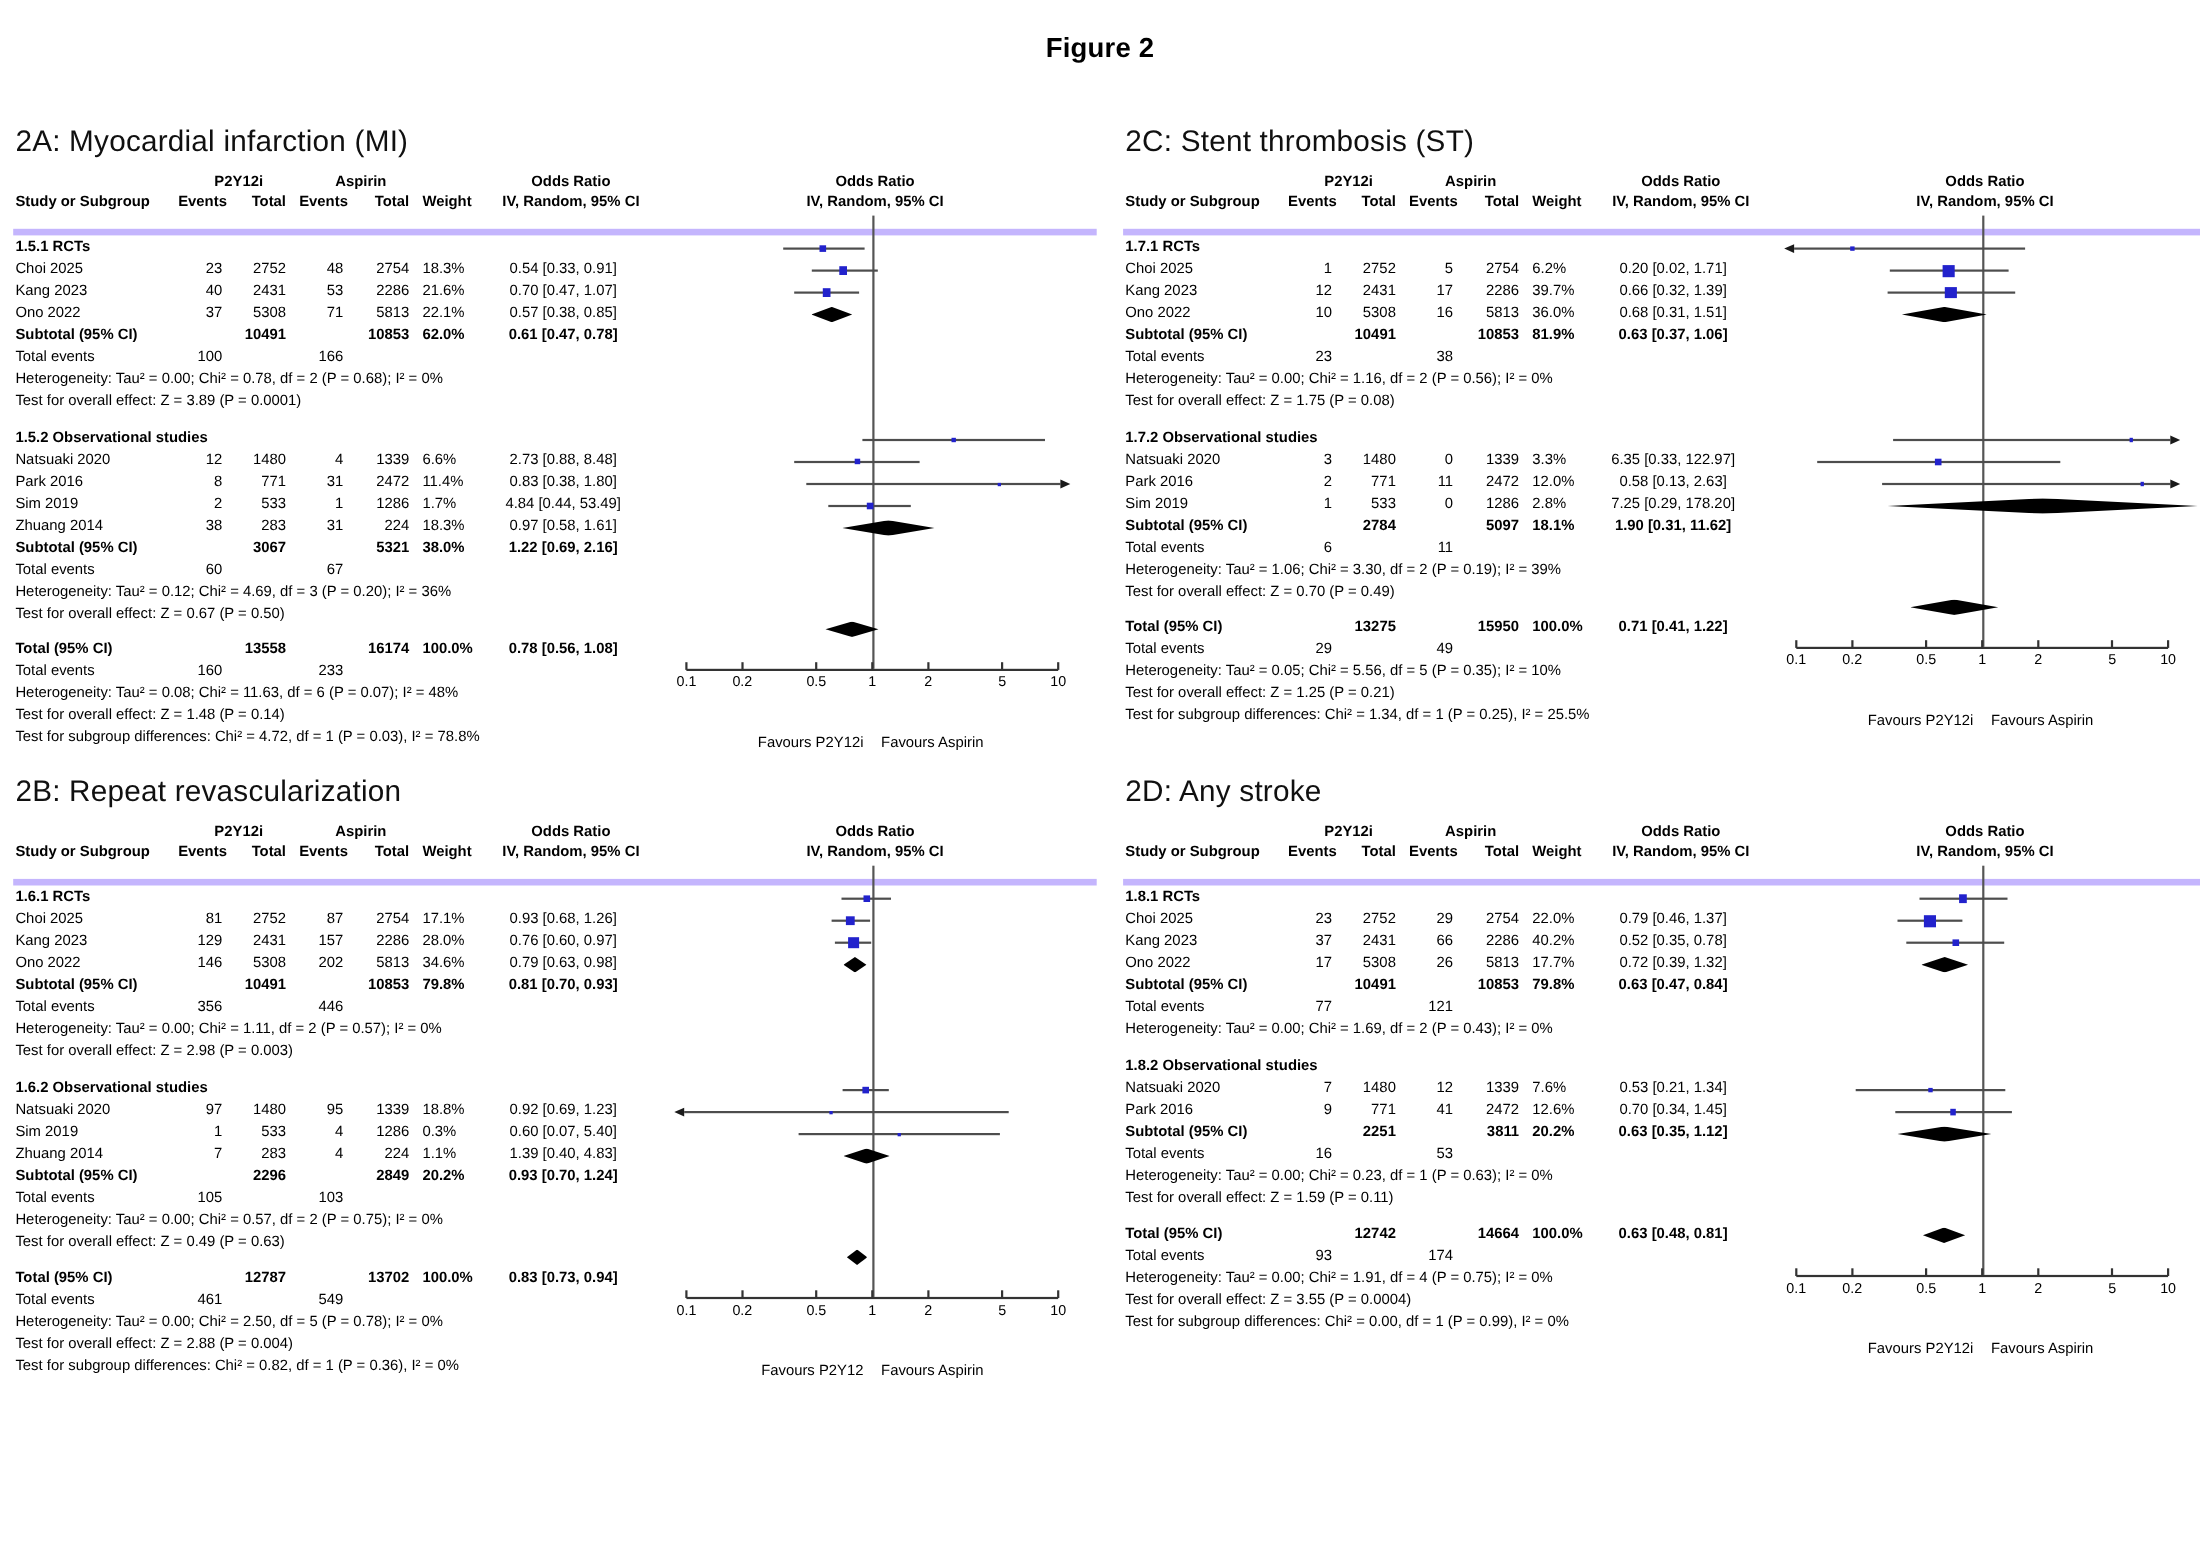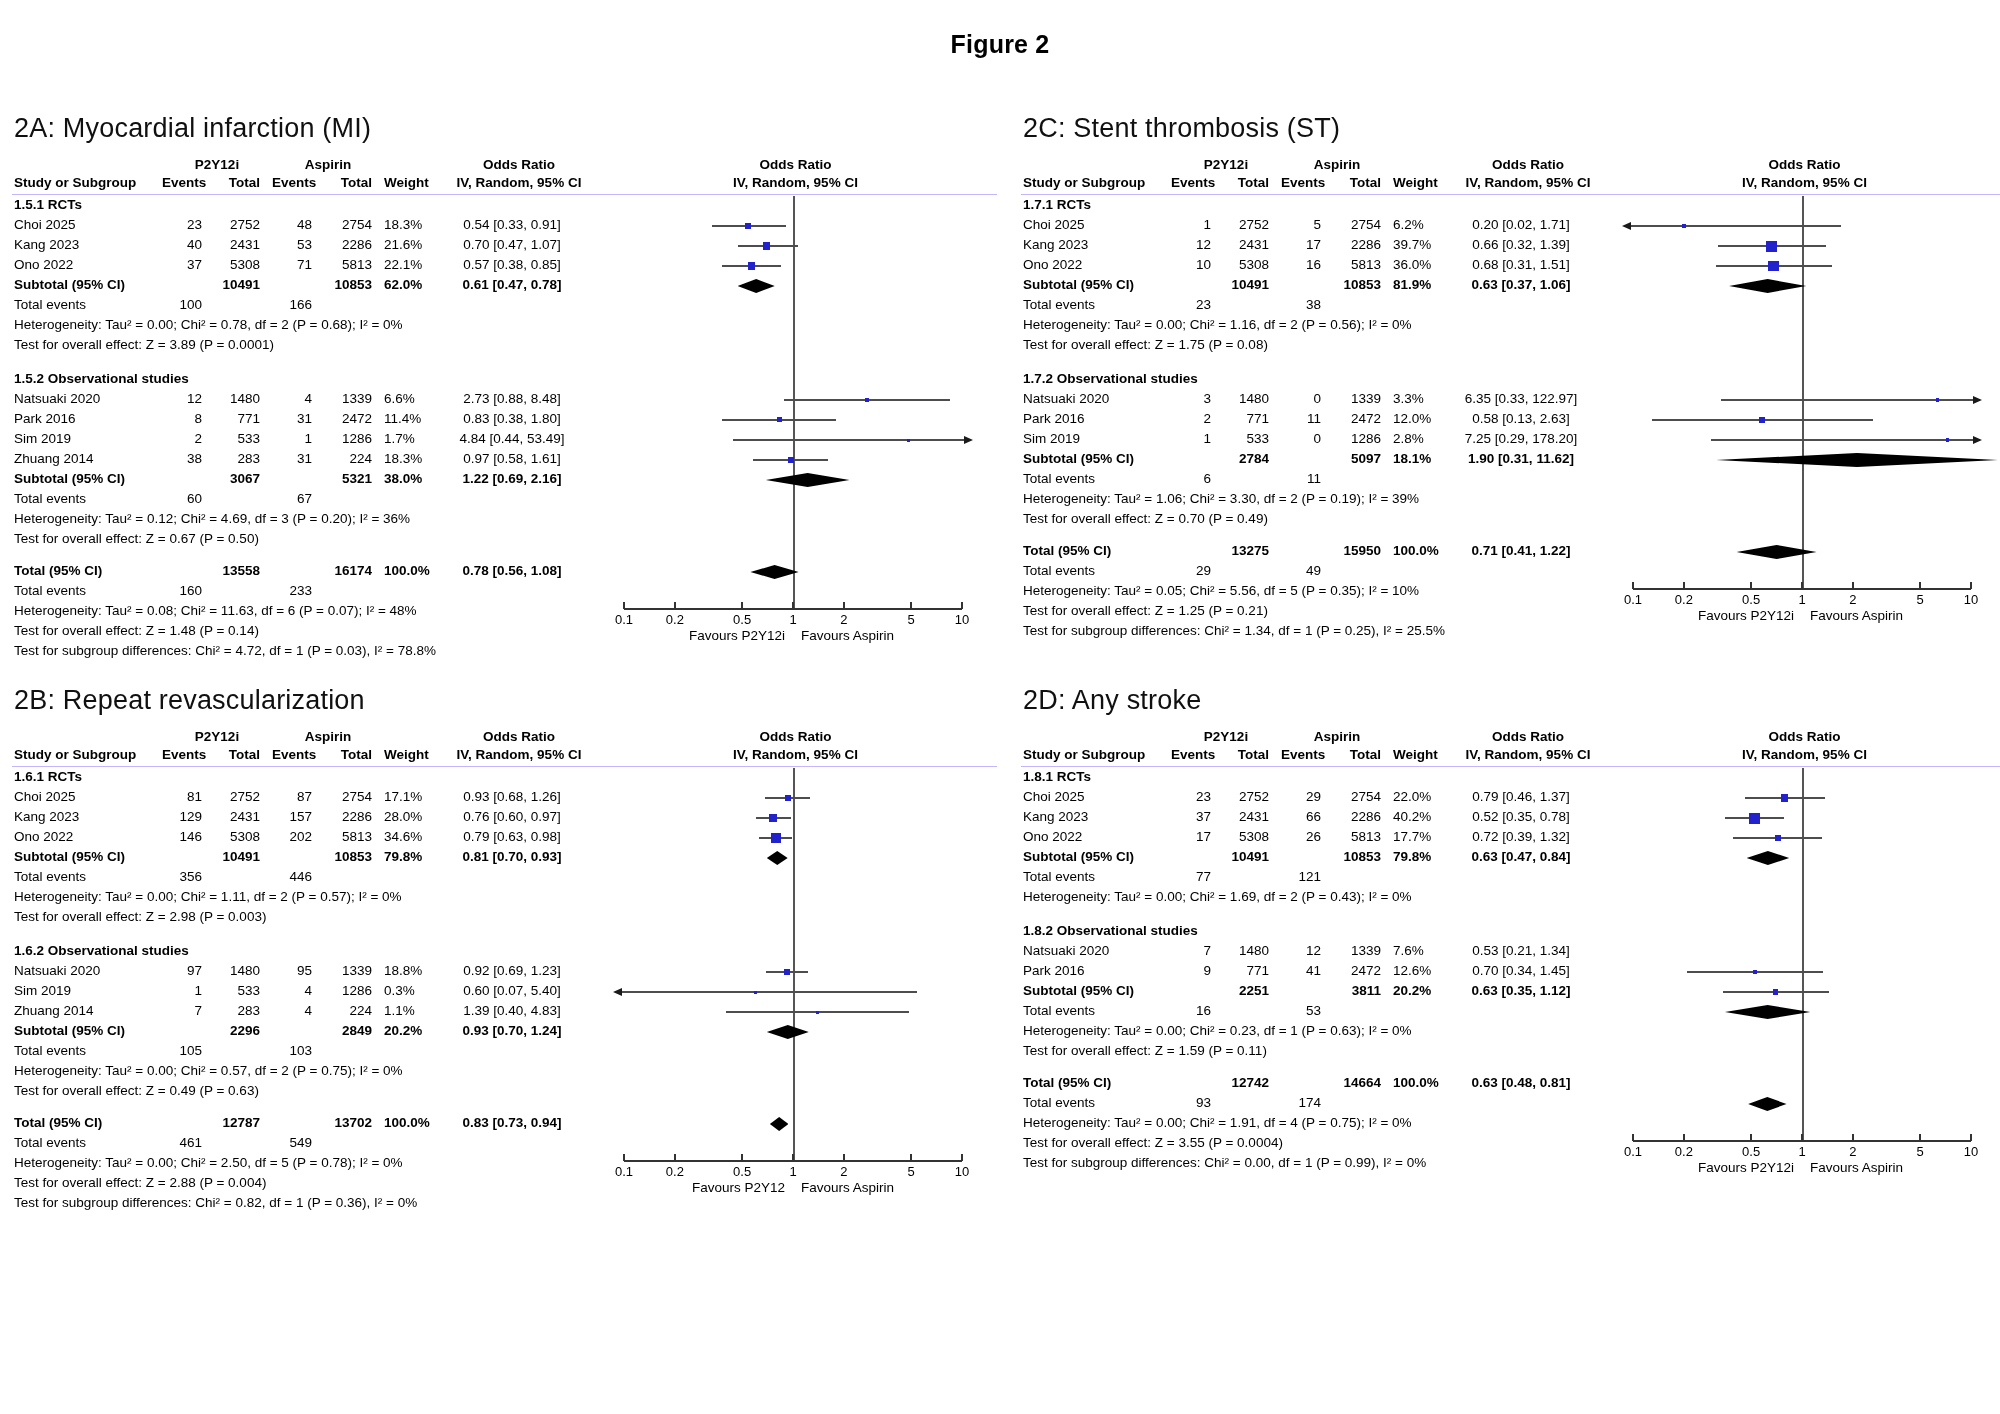--- a/index.html
+++ b/index.html
@@ -2,40 +2,40 @@
 <html><head>
 <meta charset="utf-8">
 <style>
   html,body{margin:0;padding:0;background:#fff;color:#000;}
   body{font-family:"Liberation Sans","DejaVu Sans",sans-serif;}
   .figure{width:2000px;height:1414px;position:relative;overflow:hidden;background:#fff;}
   .figure-title{text-align:center;font-size:25px;font-weight:700;padding-top:30px;letter-spacing:.2px;}
   .grid{display:grid;grid-template-columns:985px 985px;column-gap:10px;row-gap:46px;margin:54px 0 0 12px;gap:24px;}
   .panel-title{font-size:27px;font-weight:500;margin:0 0 12px 2px;color:#101010;letter-spacing:.2px;}
   .ftable{position:relative;width:985px;font-size:13.5px;line-height:1;}
-  .hdr{border-bottom:1px solid #c4b5fd;padding-bottom:2px;}
+  .hdr{border-bottom:6px solid #c4b5fd;padding-bottom:16px;}
   .row{display:grid;grid-template-columns:150px 52px 58px 52px 60px 60px 150px 403px;height:20px;align-items:center;}
   .hdr .row{height:18px;}
   .c{white-space:nowrap;}
   .study{text-align:left;padding-left:2px;}
   .num{text-align:right;padding-right:12px;}
   .wt{padding-right:8px;}
   .or{text-align:center;padding-right:14px;}
   .center{text-align:center;}
   .bold{font-weight:700;}
   .txt{grid-column:1/8;white-space:nowrap;padding-left:2px;}
   .overlay{position:absolute;left:582px;top:0;width:403px;height:100%;pointer-events:none;}
   .vline{position:absolute;width:1.5px;background:#555;}
   .ciline{position:absolute;height:1.5px;background:#4d4d4d;}
   .mk{position:absolute;background:#2222cc;}
   .dia{position:absolute;background:#000;clip-path:polygon(0 50%,50% 0,100% 50%,50% 100%);}
   .axline{position:absolute;height:1.5px;background:#333;}
   .tick{position:absolute;width:1.5px;height:7px;background:#333;}
   .tlabel{position:absolute;transform:translateX(-50%);font-size:13px;text-align:right;}
-  .fav{position:absolute;font-size:13.5px;white-space:nowrap;}
+  .fav{position:absolute;font-size:13.5px;white-space:nowrap;margin-top:39px;}
   .arr{position:absolute;width:0;height:0;border-top:4px solid transparent;border-bottom:4px solid transparent;}
   .arr-left{border-right:9px solid #1a1a1a;}
   .arr-right{border-left:9px solid #1a1a1a;}
 </style>
 </head>
 <body>
 
 <div class="figure">
   <div class="figure-title">Figure 2</div>
   <div class="grid">

